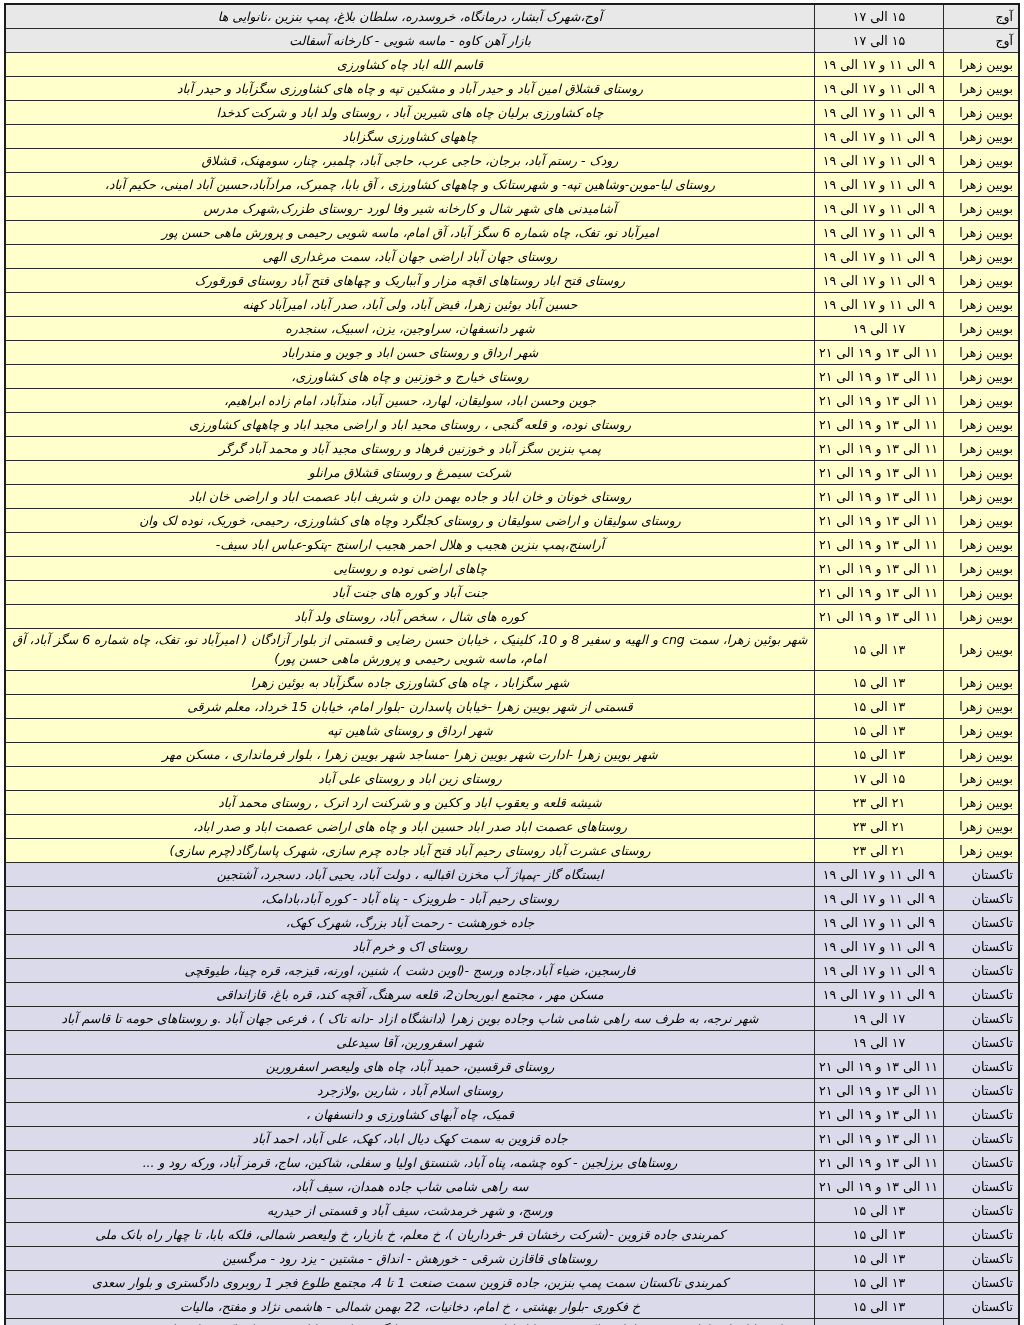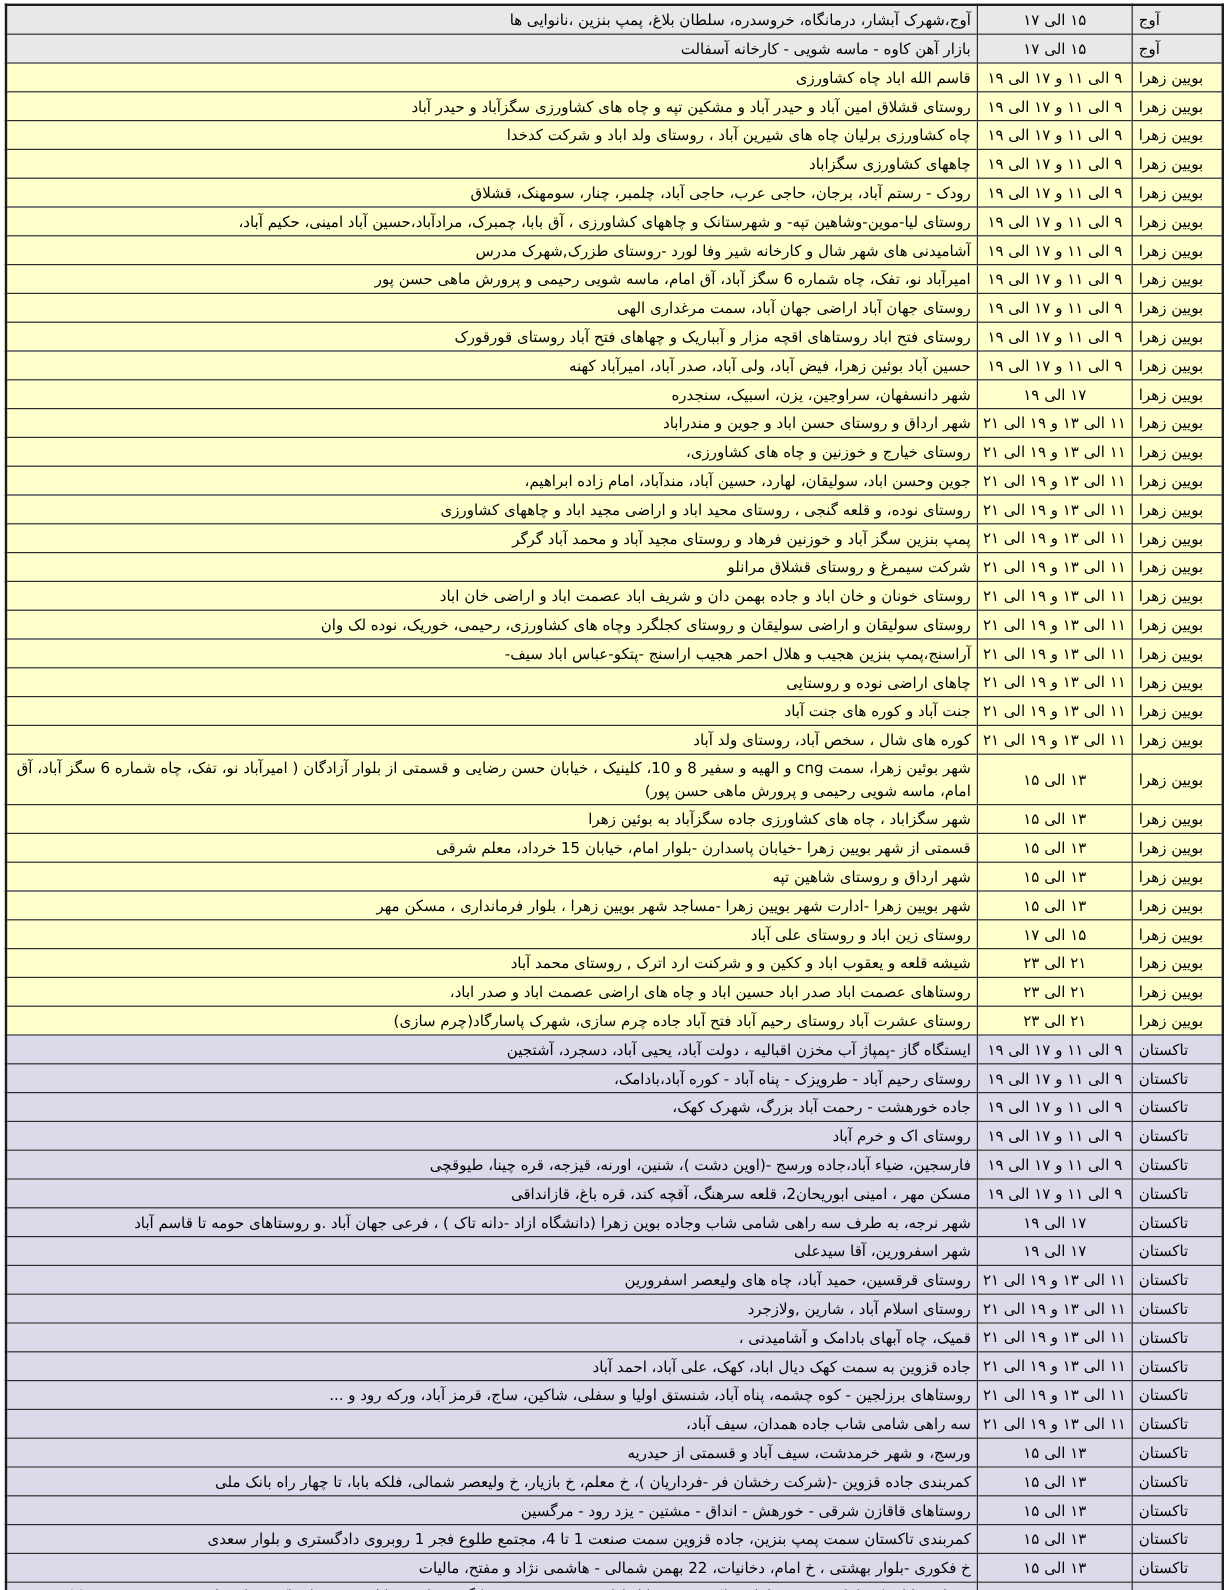--- a/index.html
+++ b/index.html
@@ -26,31 +26,32 @@
     border: 1.6px solid #2a2a2a;
     font-size: 12.5px;
     line-height: 1.55;
     padding: 1px 5px;
     vertical-align: middle;
     height: 21px;
     overflow: hidden;
   }
   td.region {
     width: 64px;
-    text-align: left;
+    text-align: right;
     white-space: nowrap;
   }
   td.time {
     width: 118px;
     text-align: center;
     white-space: nowrap;
     font-size: 12px;
   }
   td.desc {
-    text-align: right;
+    text-align: center;
+    font-style: italic;
   }
 </style>
 </head>
 <body>
 
 <div class="page">
   <table class="schedule">
     <tbody id="schedule-body">
         <tr style="background: rgb(232, 232, 232);">
           <td class="region">آوج</td>
@@ -248,21 +249,21 @@
           <td class="desc">روستای اک و خرم آباد</td>
         </tr>
         <tr style="background: rgb(218, 218, 234);">
           <td class="region">تاکستان</td>
           <td class="time">۹ الی ۱۱ و ۱۷ الی ۱۹</td>
           <td class="desc">فارسجین، ضیاء آباد،جاده ورسج -(اوین دشت )، شنین، اورنه، قیزجه، قره چینا، طیوقچی</td>
         </tr>
         <tr style="background: rgb(218, 218, 234);">
           <td class="region">تاکستان</td>
           <td class="time">۹ الی ۱۱ و ۱۷ الی ۱۹</td>
-          <td class="desc">مسکن مهر ، امینی ابوریحان2، قلعه سرهنگ، آقچه کند، قره باغ، قازانداقی</td>
+          <td class="desc">مسکن مهر ، مجتمع ابوریحان2، قلعه سرهنگ، آقچه کند، قره باغ، قازانداقی</td>
         </tr>
         <tr style="background: rgb(218, 218, 234);">
           <td class="region">تاکستان</td>
           <td class="time">۱۷ الی ۱۹</td>
           <td class="desc">شهر نرجه، به طرف سه راهی شامی شاب وجاده بوین زهرا (دانشگاه ازاد -دانه تاک ) ، فرعی جهان آباد .و روستاهای حومه تا قاسم آباد</td>
         </tr>
         <tr style="background: rgb(218, 218, 234);">
           <td class="region">تاکستان</td>
           <td class="time">۱۷ الی ۱۹</td>
           <td class="desc">شهر اسفرورین، آقا سیدعلی</td>
@@ -273,21 +274,21 @@
           <td class="desc">روستای قرقسین، حمید آباد، چاه های ولیعصر اسفرورین</td>
         </tr>
         <tr style="background: rgb(218, 218, 234);">
           <td class="region">تاکستان</td>
           <td class="time">۱۱ الی ۱۳ و ۱۹ الی ۲۱</td>
           <td class="desc">روستای  اسلام آباد ، شارین ,ولازجرد</td>
         </tr>
         <tr style="background: rgb(218, 218, 234);">
           <td class="region">تاکستان</td>
           <td class="time">۱۱ الی ۱۳ و ۱۹ الی ۲۱</td>
-          <td class="desc">قمیک، چاه آبهای بادامک و آشامیدنی ،</td>
+          <td class="desc">قمیک، چاه آبهای کشاورزی و دانسفهان ،</td>
         </tr>
         <tr style="background: rgb(218, 218, 234);">
           <td class="region">تاکستان</td>
           <td class="time">۱۱ الی ۱۳ و ۱۹ الی ۲۱</td>
           <td class="desc">جاده قزوین به سمت کهک دیال اباد، کهک، علی آباد، احمد آباد</td>
         </tr>
         <tr style="background: rgb(218, 218, 234);">
           <td class="region">تاکستان</td>
           <td class="time">۱۱ الی ۱۳ و ۱۹ الی ۲۱</td>
           <td class="desc">روستاهای برزلجین - کوه چشمه، پناه آباد، شنستق اولیا و سفلی، شاکین، ساج، قرمز آباد، ورکه رود و ...</td>

